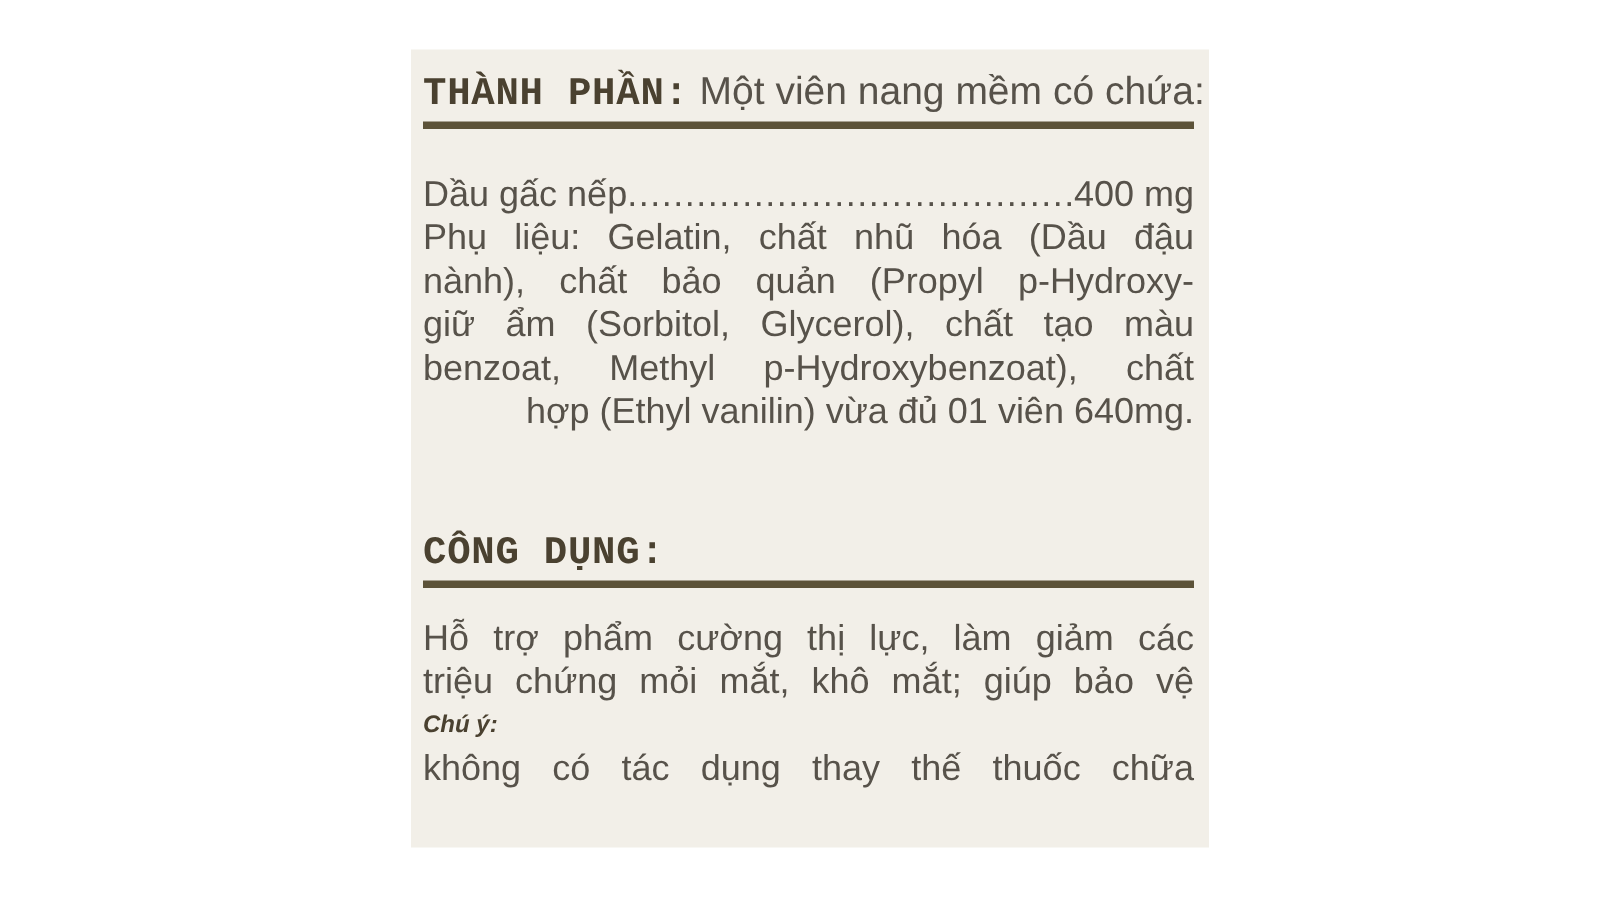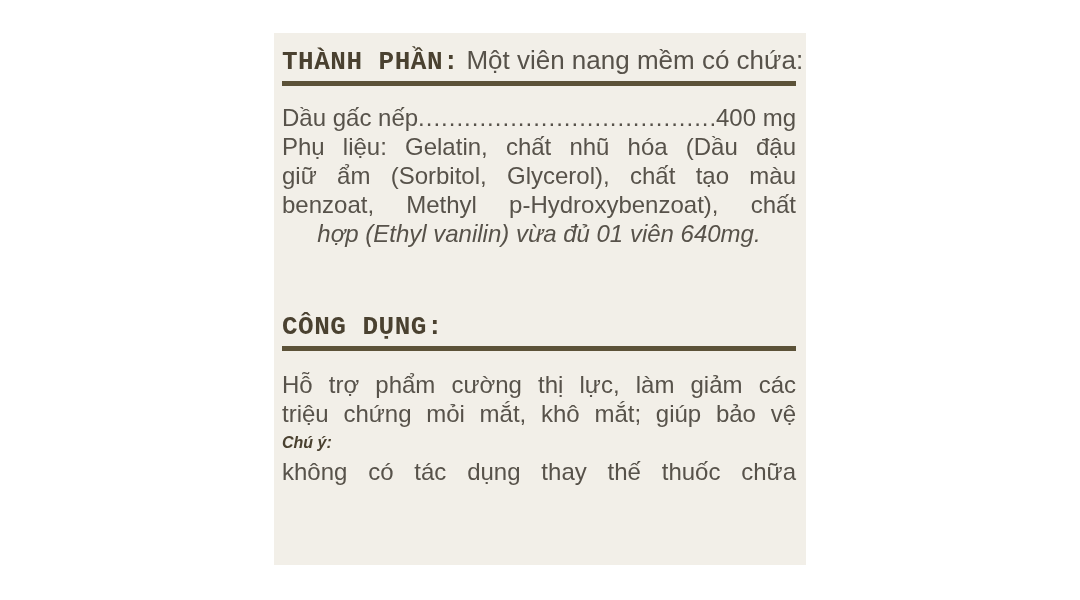--- a/index.html
+++ b/index.html
@@ -47,29 +47,28 @@
   .rule {
     height: 5px;
     background: var(--rule-color, #5c5238);
   }
   .rule-1 { margin-top: 2px; }
   .rule-2 { margin-top: 3px; }
   .para {
     font-size: 24px;
     line-height: 29px;
   }
-  .para-1 { margin-top: 17px; }
+  .para-1 { margin-top: 29px; }
   .para-2 { margin-top: 19px; }
   .jline {
     text-align: justify;
     text-align-last: justify;
   }
   .line {
-    text-align: center;
-    font-style: italic;
+    text-align: right;
   }
   .leader-row {
     display: flex;
     align-items: baseline;
   }
   .leader-dots {
     flex: 1;
     overflow: hidden;
     white-space: nowrap;
     letter-spacing: 1px;
@@ -98,20 +97,21 @@
     </div>
     <div class="rule rule-1"></div>
 
     <div class="para para-1">
       <div class="leader-row">
         <span>Dầu gấc nếp</span>
         <span class="leader-dots">............................................................</span>
         <span>400 mg</span>
       </div>
       <div class="jline">Phụ liệu: Gelatin, chất nhũ hóa (Dầu đậu</div>
+      <div class="jline">nành), chất bảo quản (Propyl p-Hydroxy-</div>
       <div class="jline">giữ ẩm (Sorbitol, Glycerol), chất tạo màu</div>
       <div class="jline">benzoat, Methyl p-Hydroxybenzoat), chất</div>
       <div class="line">hợp (Ethyl vanilin) vừa đủ 01 viên 640mg.</div>
     </div>
 
     <div class="heading-row heading-2">
       <span class="heading-strong">CÔNG DỤNG:</span>
     </div>
     <div class="rule rule-2"></div>
 

